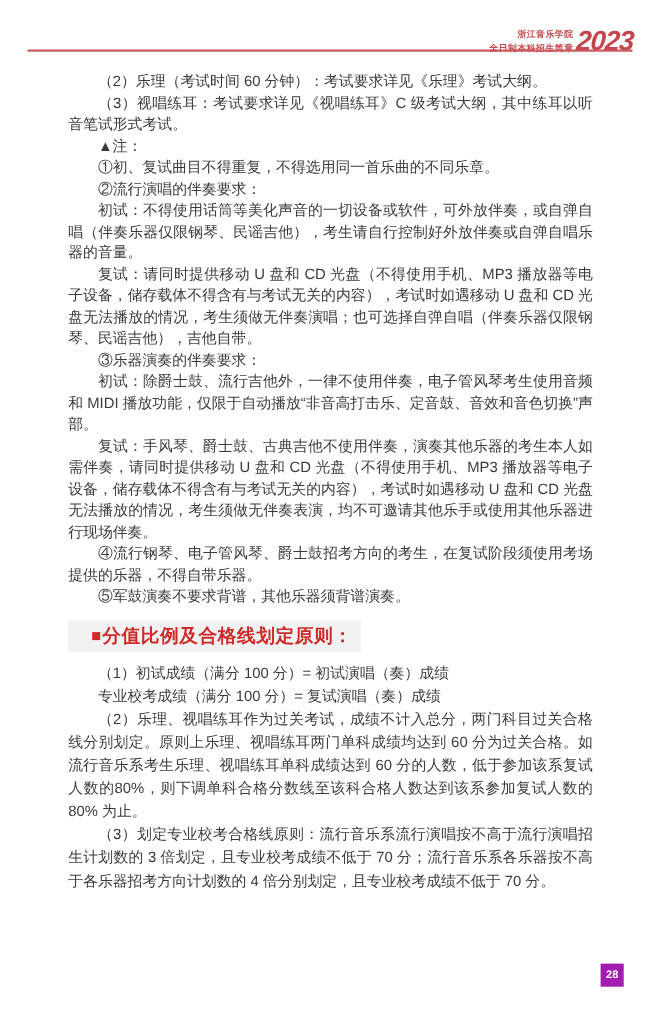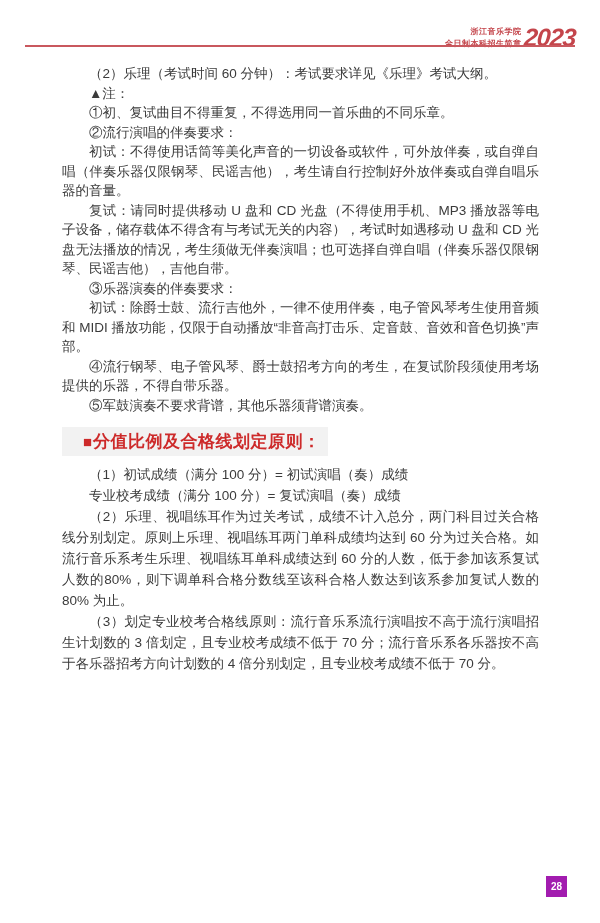--- a/index.html
+++ b/index.html
@@ -116,27 +116,29 @@
       <div>浙江音乐学院</div>
       <div>全日制本科招生简章</div>
     </div>
     <div class="header-year">2023</div>
   </div>
   <div class="header-rule"></div>
 
   <div class="content">
 
     <p><span class="lead">（2）乐理（考试时间 60 分钟）：</span><span>考试要求详见《乐理》考试大纲。</span></p>
+    <p><span class="lead">（3）视唱练耳：</span><span>考试要求详见《视唱练耳》C 级考试大纲，其中练耳以听音笔试形式考试。</span></p>
     <p><span class="lead">▲注：</span><span></span></p>
     <p><span class="lead"></span><span>①初、复试曲目不得重复，不得选用同一首乐曲的不同乐章。</span></p>
     <p><span class="lead"></span><span>②流行演唱的伴奏要求：</span></p>
     <p><span class="lead"></span><span>初试：不得使用话筒等美化声音的一切设备或软件，可外放伴奏，或自弹自唱（伴奏乐器仅限钢琴、民谣吉他），考生请自行控制好外放伴奏或自弹自唱乐器的音量。</span></p>
     <p><span class="lead"></span><span>复试：请同时提供移动 U 盘和 CD 光盘（不得使用手机、MP3 播放器等电子设备，储存载体不得含有与考试无关的内容），考试时如遇移动 U 盘和 CD 光盘无法播放的情况，考生须做无伴奏演唱；也可选择自弹自唱（伴奏乐器仅限钢琴、民谣吉他），吉他自带。</span></p>
     <p><span class="lead"></span><span>③乐器演奏的伴奏要求：</span></p>
     <p><span class="lead"></span><span>初试：除爵士鼓、流行吉他外，一律不使用伴奏，电子管风琴考生使用音频和 MIDI 播放功能，仅限于自动播放“非音高打击乐、定音鼓、音效和音色切换”声部。</span></p>
+    <p><span class="lead"></span><span>复试：手风琴、爵士鼓、古典吉他不使用伴奏，演奏其他乐器的考生本人如需伴奏，请同时提供移动 U 盘和 CD 光盘（不得使用手机、MP3 播放器等电子设备，储存载体不得含有与考试无关的内容），考试时如遇移动 U 盘和 CD 光盘无法播放的情况，考生须做无伴奏表演，均不可邀请其他乐手或使用其他乐器进行现场伴奏。</span></p>
     <p><span class="lead"></span><span>④流行钢琴、电子管风琴、爵士鼓招考方向的考生，在复试阶段须使用考场提供的乐器，不得自带乐器。</span></p>
     <p><span class="lead"></span><span>⑤军鼓演奏不要求背谱，其他乐器须背谱演奏。</span></p>
 
     <div class="section-bar">
       <span class="section-bullet">■</span>
       <span class="section-title">分值比例及合格线划定原则：</span>
     </div>
 
     <div class="section-pars">
       <p><span>（1）初试成绩（满分 100 分）= 初试演唱（奏）成绩</span></p>

